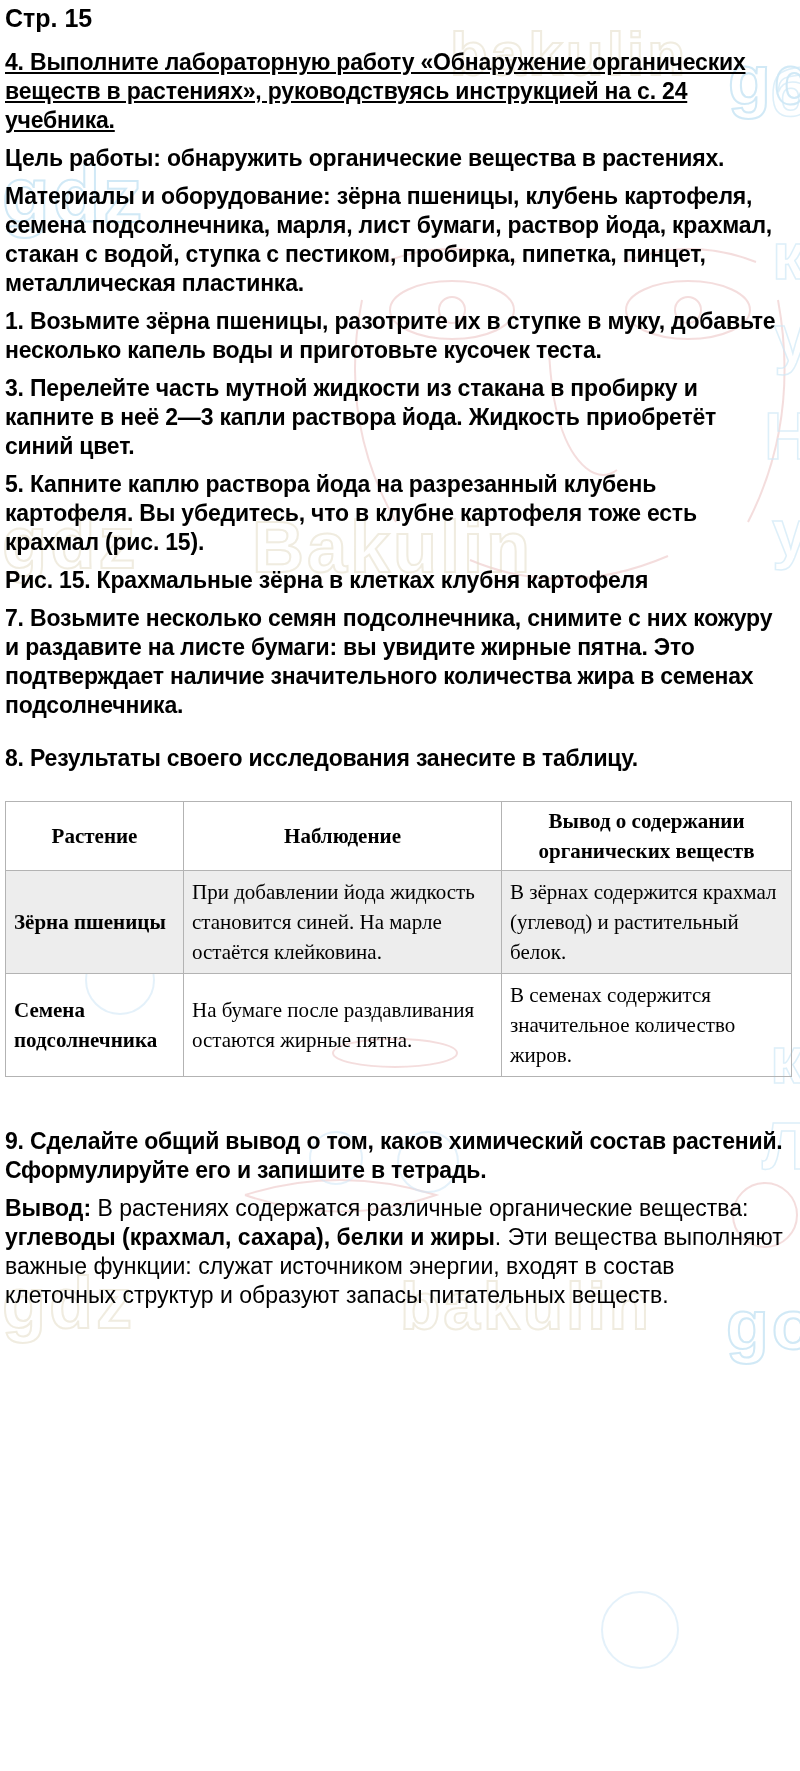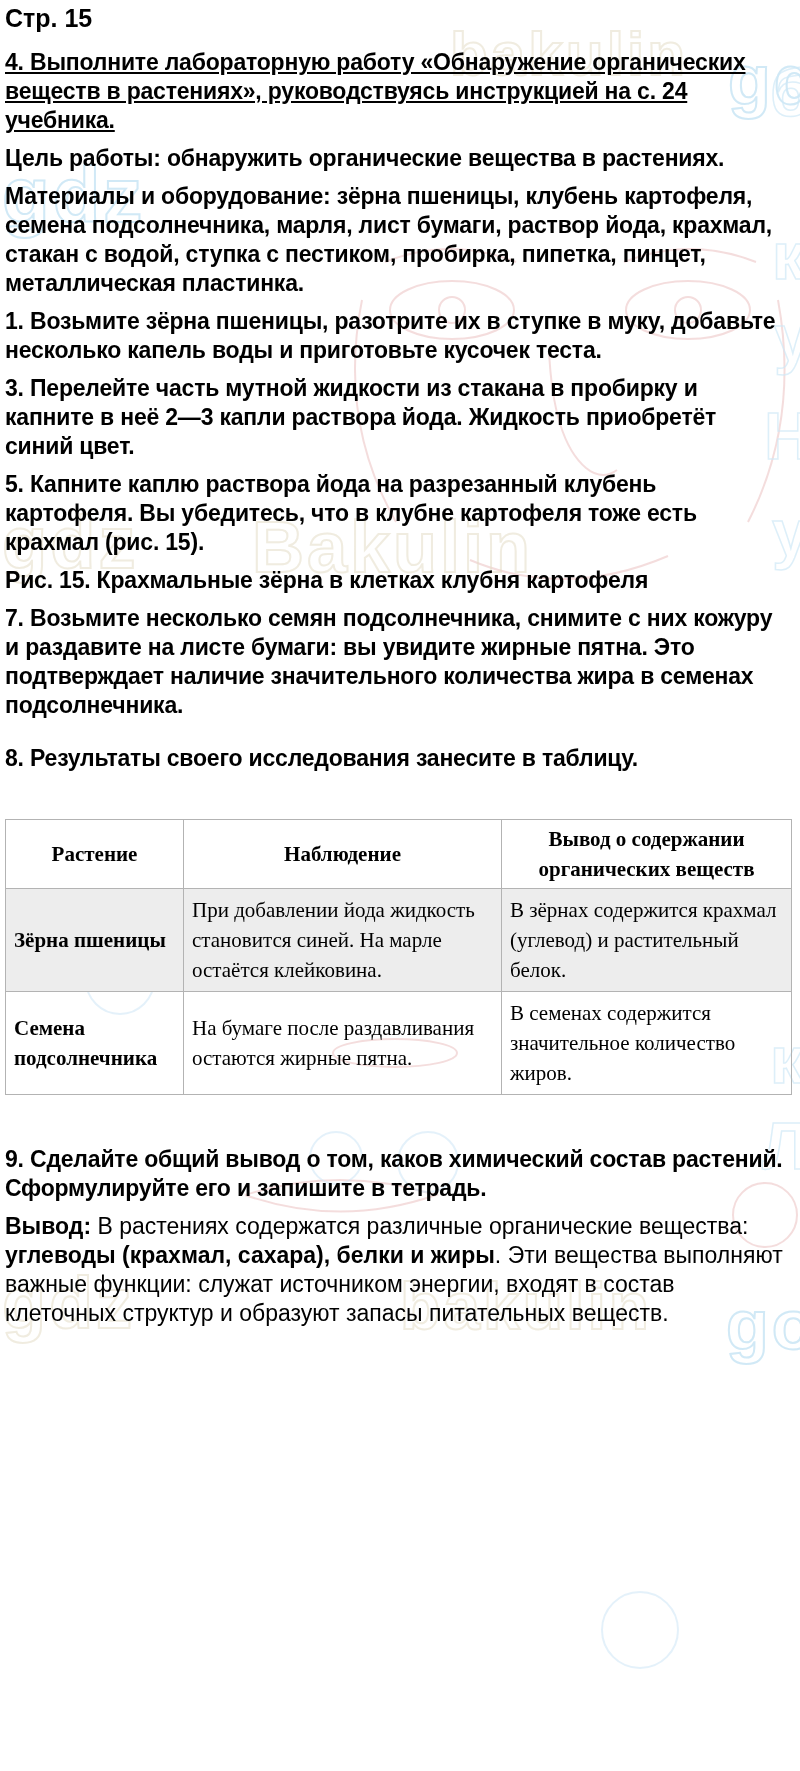--- a/index.html
+++ b/index.html
@@ -39,21 +39,21 @@
     margin:9px 0 0 0;
     font-weight:700;
     letter-spacing:-0.2px;
   }
   p.first{margin-top:16px;text-decoration:underline;}
   p.hod{margin-top:70px;}
   p.task8{margin-top:24px;}
   p.task9{margin-top:50px;}
   
   table.results{
-    margin-top:46px;
+    margin-top:28px;
     width:786px;
     border-collapse:collapse;
     table-layout:fixed;
     font-family:"Liberation Serif",serif;
     font-size:21px;
   }
   table.results col.c1{width:178px;}
   table.results col.c2{width:318px;}
   table.results col.c3{width:290px;}
   table.results th,

